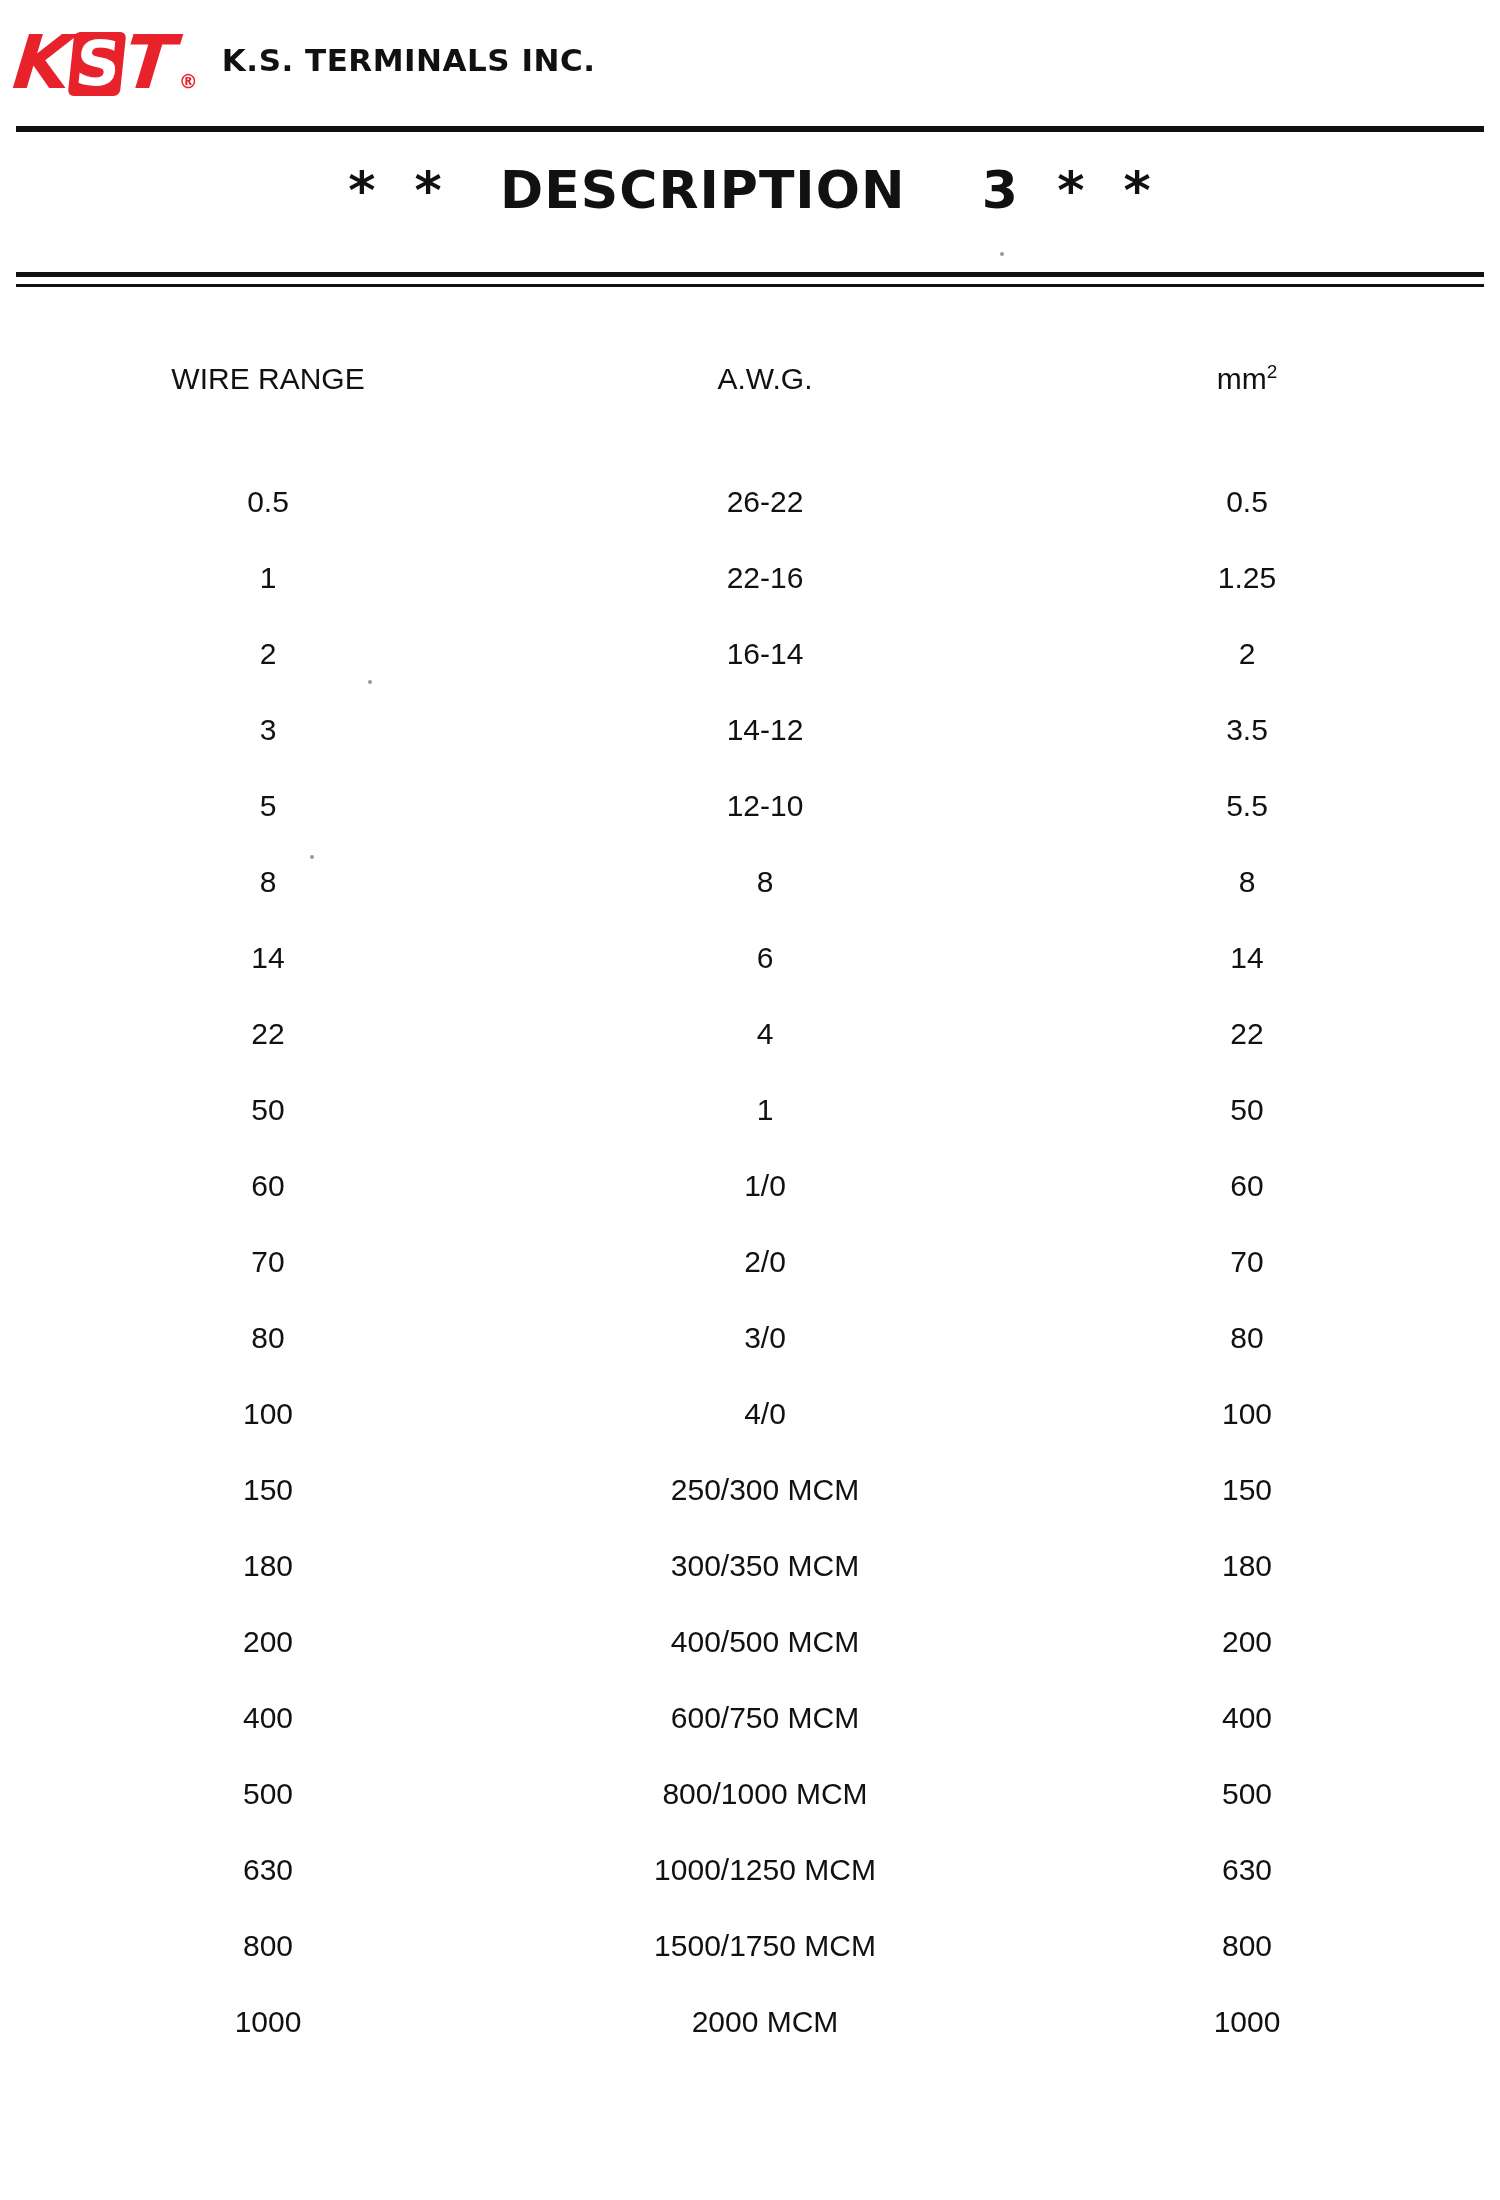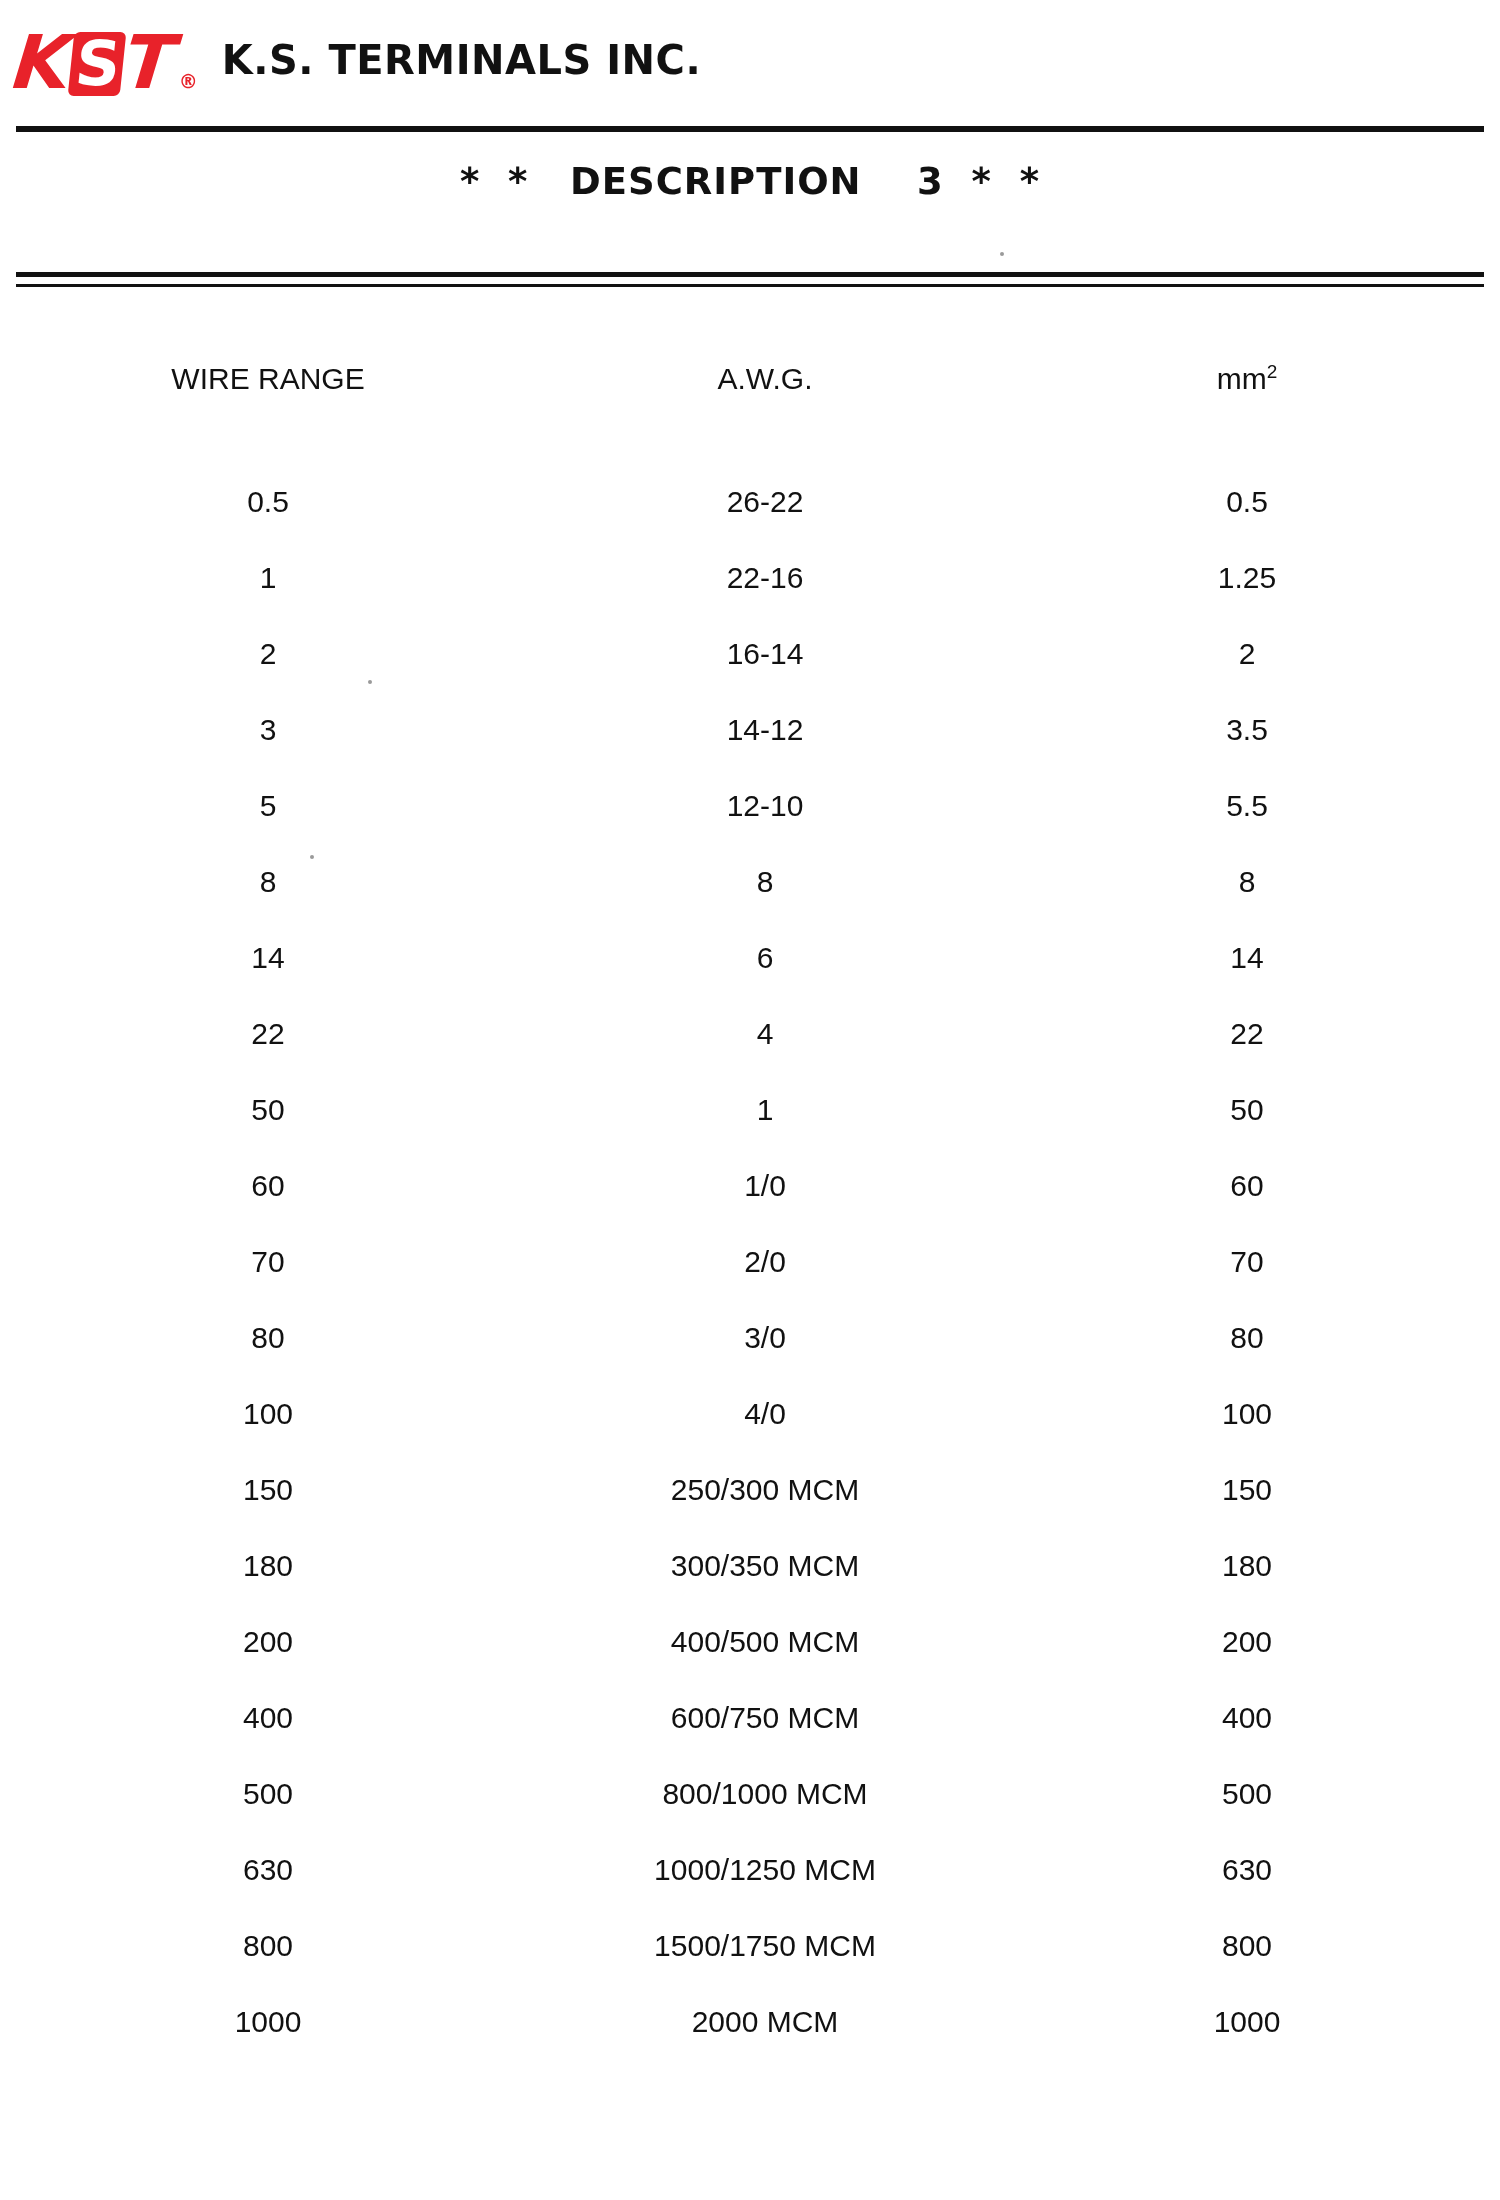--- a/index.html
+++ b/index.html
@@ -69,21 +69,21 @@
   .logo-reg {
     font-size: 19px;
     color: #e8222a;
     margin-left: 5px;
     margin-bottom: 6px;
     font-weight: 700;
   }
   .brand-name {
     font-family: "DejaVu Sans", sans-serif;
     font-weight: 700;
-    font-size: 40px;
+    font-size: 31px;
     letter-spacing: 0.5px;
     color: #111111;
     margin-bottom: 4px;
   }
 
   .rule-top {
     position: absolute;
     top: 126px;
     left: 16px;
     right: 16px;
@@ -93,21 +93,21 @@
 
   
   .doc-title {
     position: absolute;
     top: 160px;
     left: 0;
     right: 0;
     text-align: center;
     font-family: "DejaVu Sans", sans-serif;
     font-weight: 700;
-    font-size: 37px;
+    font-size: 52px;
     letter-spacing: 1px;
     color: #111111;
     white-space: pre;
   }
 
   .rule-double {
     position: absolute;
     left: 16px;
     right: 16px;
     top: 272px;

